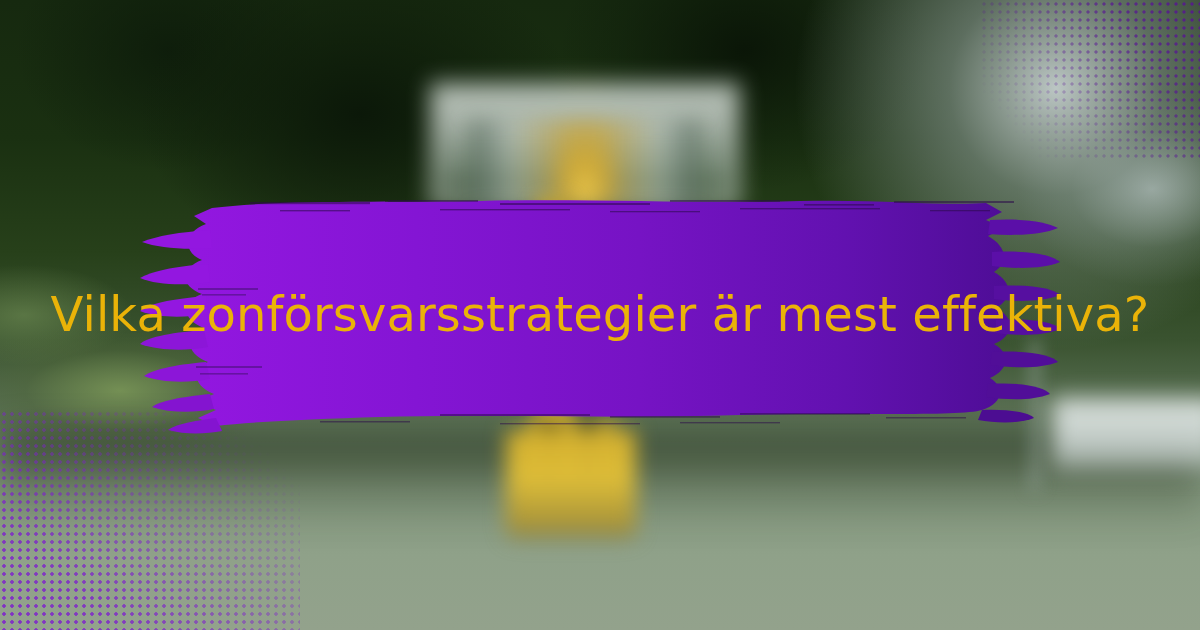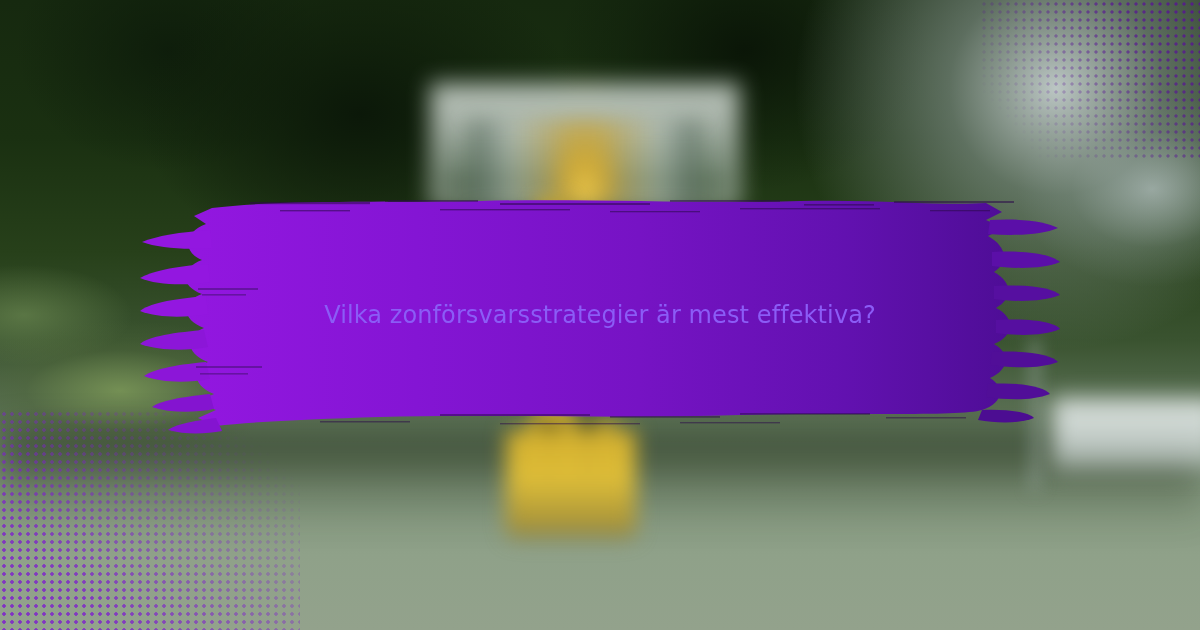--- a/index.html
+++ b/index.html
@@ -189,22 +189,22 @@
   }
   .banner-title {
     position: absolute;
     left: 0;
     top: 0;
     width: 1200px;
     height: 630px;
     display: flex;
     align-items: center;
     justify-content: center;
-    color: #8b5cf6;
-    font-size: 24px;
+    color: #eab308;
+    font-size: 48px;
     font-weight: 400;
     letter-spacing: 0.1px;
     line-height: 1.2;
     text-align: right;
     white-space: nowrap;
     pointer-events: none;
   }
 </style>
 </head>
 <body>

